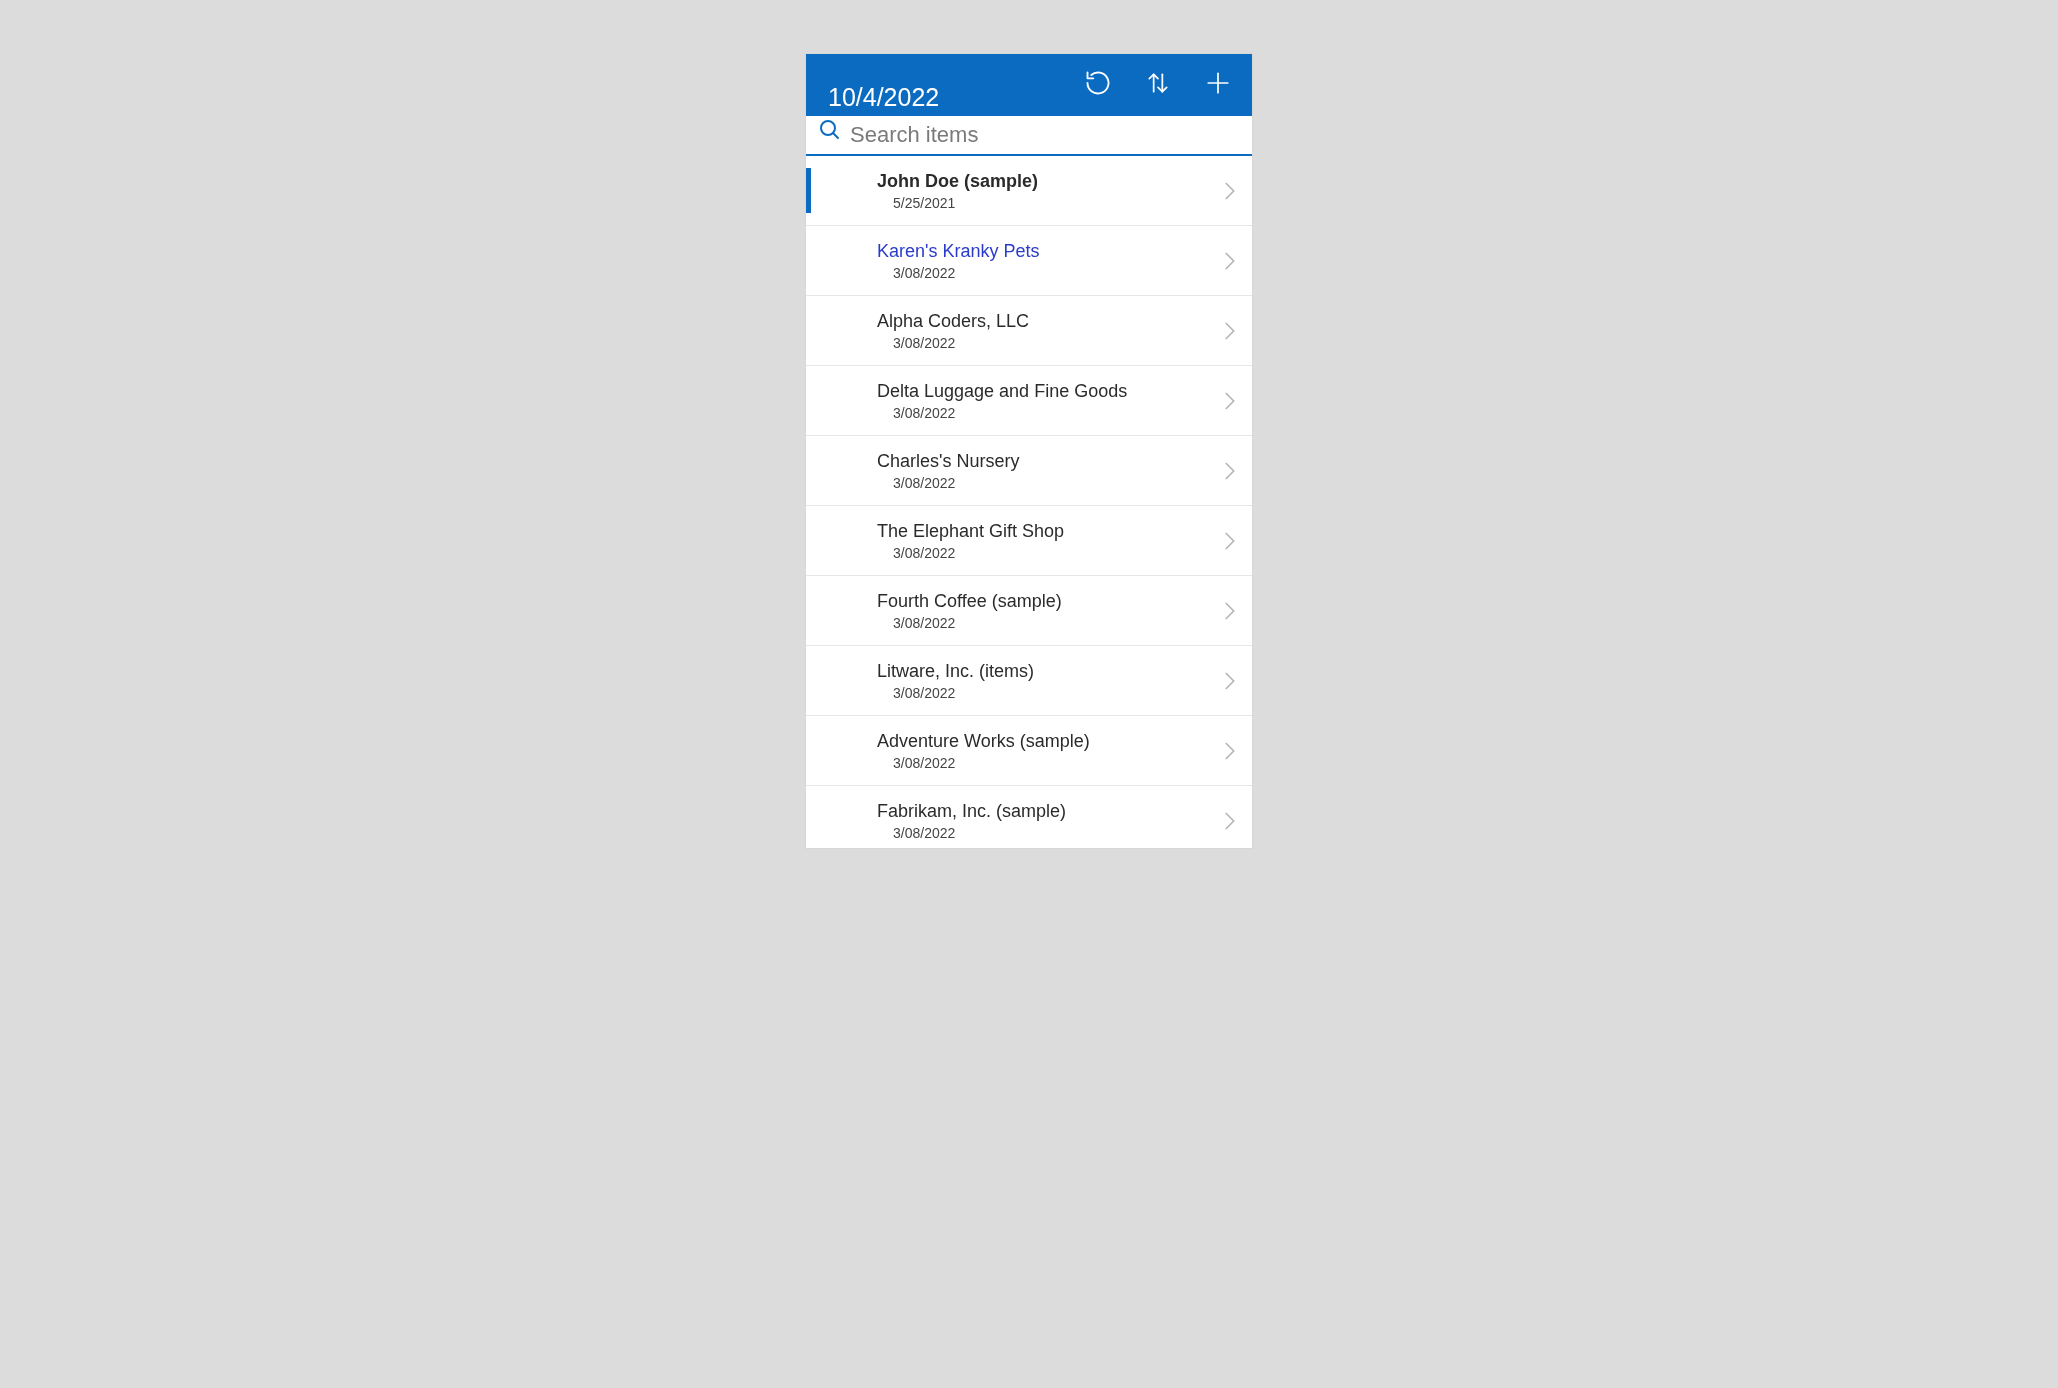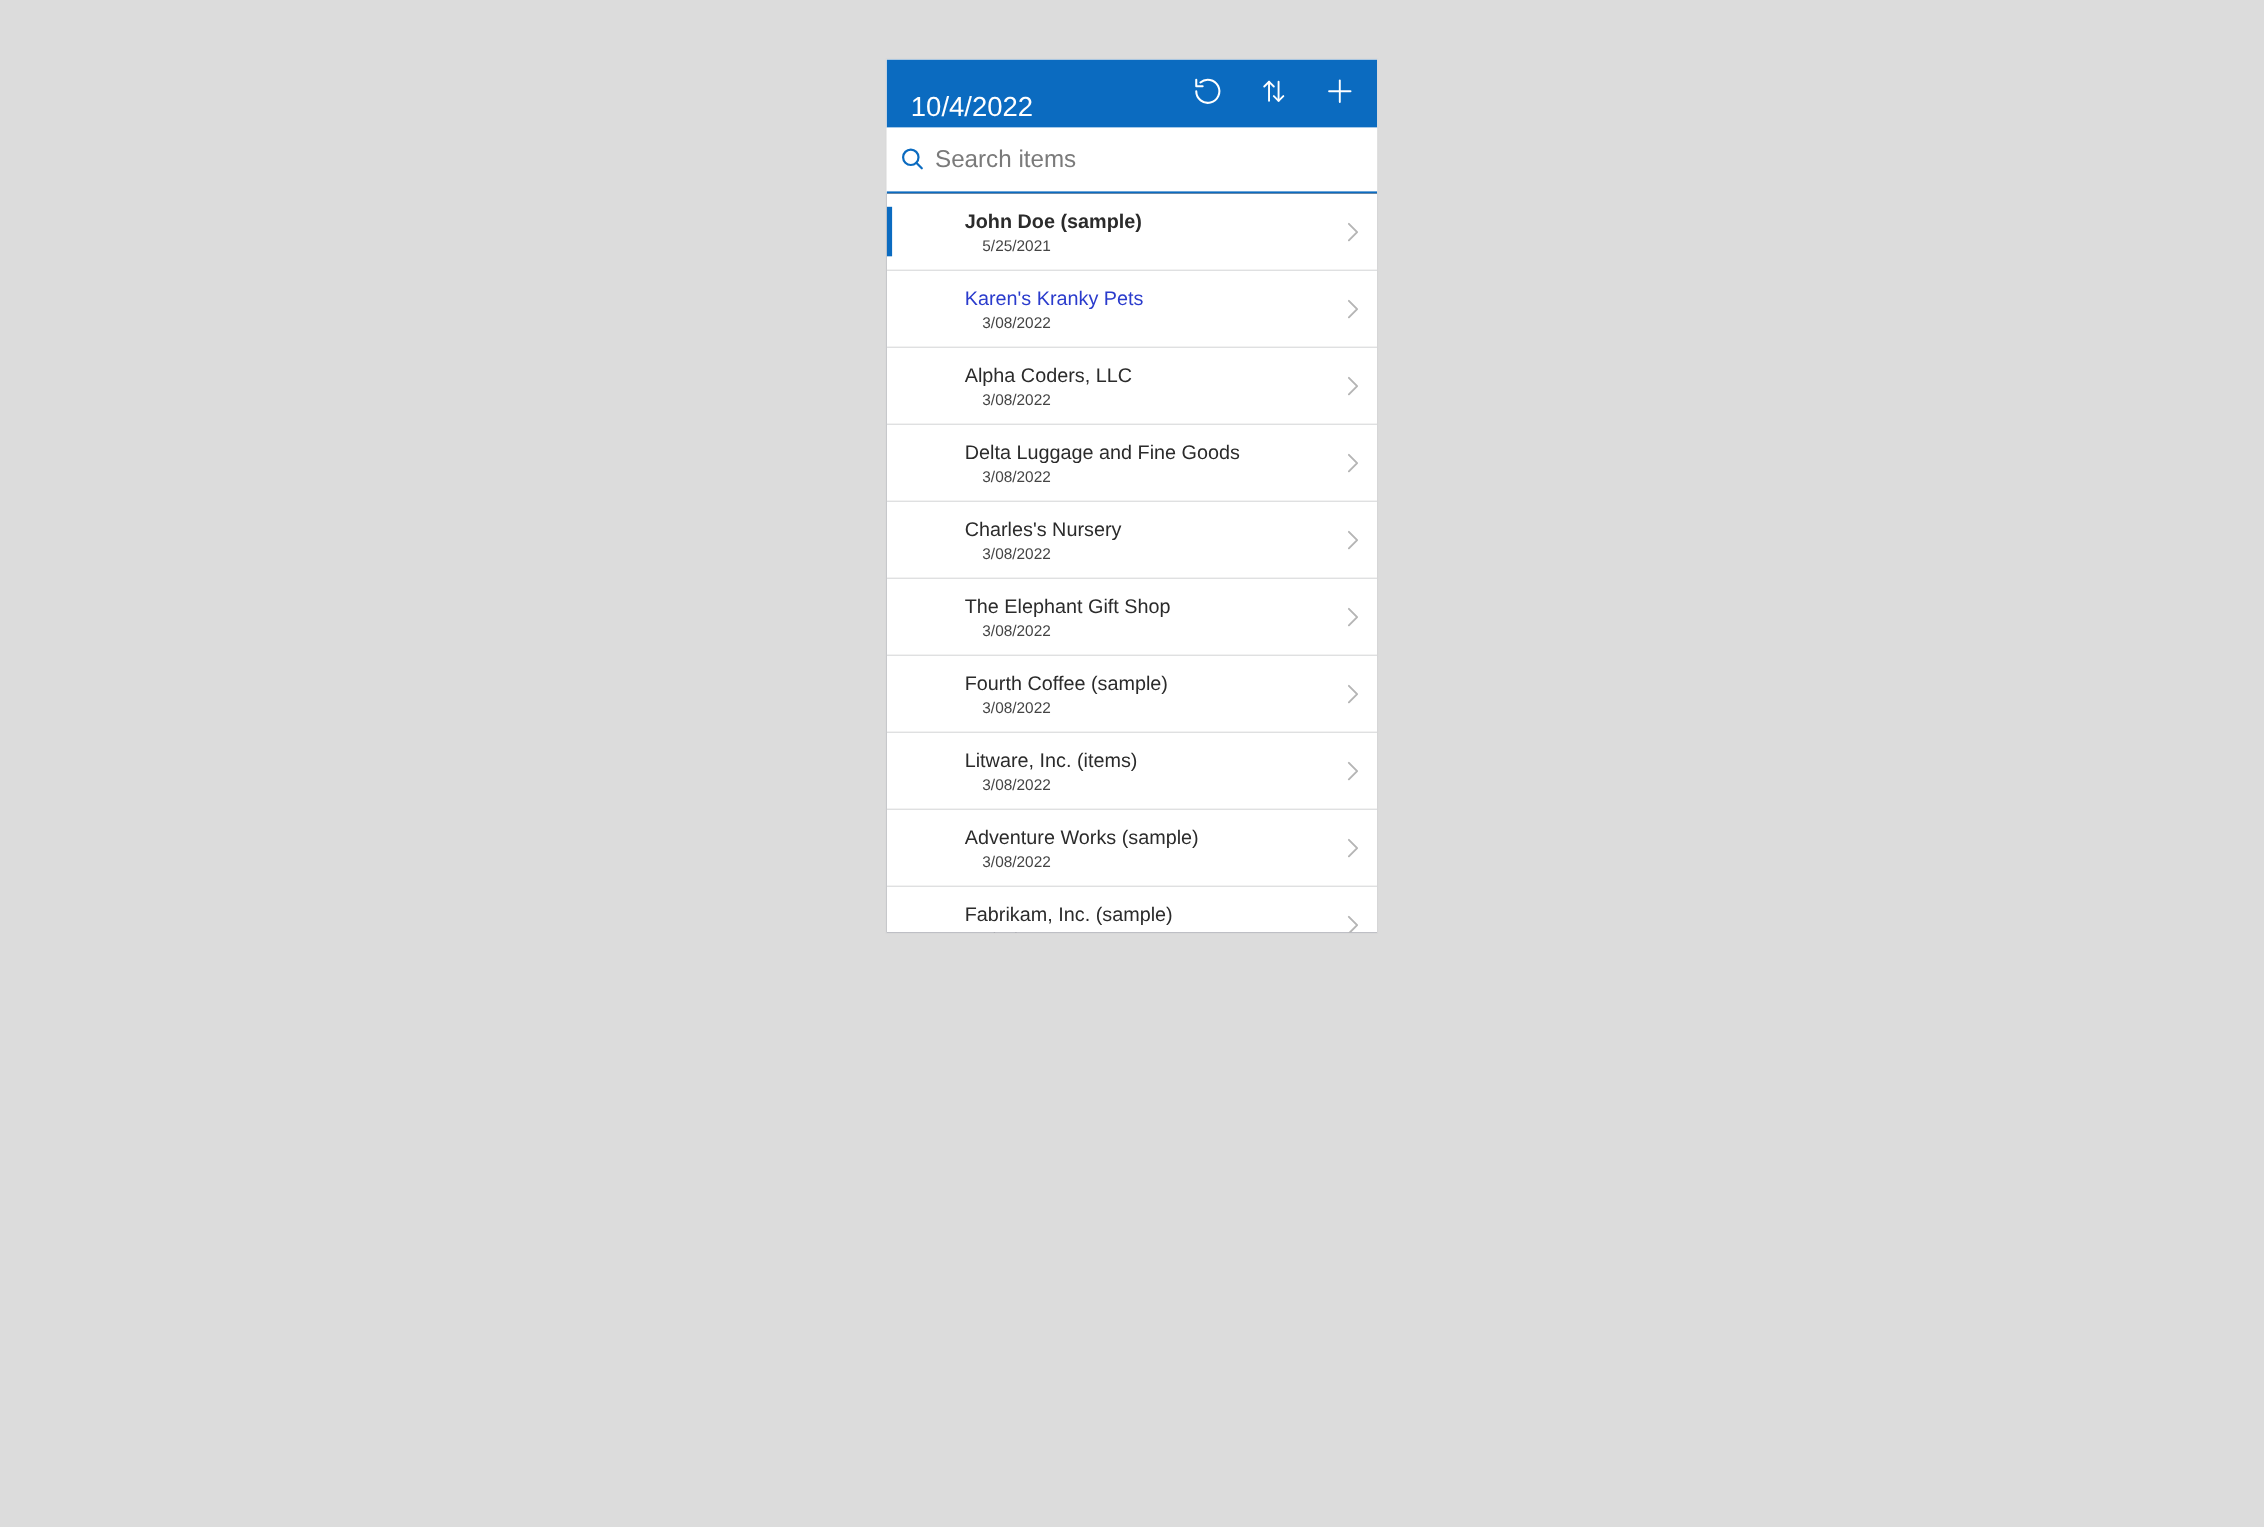--- a/index.html
+++ b/index.html
@@ -44,23 +44,22 @@
     width: 32px;
     height: 32px;
     display: flex;
     align-items: center;
     justify-content: center;
     cursor: pointer;
   }
   .icon-btn svg { stroke: #fff; fill: none; }
 
   .search-bar {
-    height: 60px;
-    display: flex;
-    align-items: center;
+    height: 40px;
+    display: flex;
     padding: 0 10px;
     border-bottom: 2px solid #0b6bc0;
     background: #fff;
   }
   .search-bar .search-icon {
     width: 28px;
     height: 28px;
     display: flex;
     align-items: center;
     justify-content: center;
@@ -74,21 +73,21 @@
     color: #333;
     flex: 1;
     background: transparent;
     font-family: inherit;
   }
   .search-input::placeholder { color: #7a7a7a; }
 
   .list {
     flex: 1;
     overflow: hidden;
-    background: #0f172a;
+    background: #fef9c3;
   }
   .list-item {
     background: #fff;
     border-bottom: 1px solid #e6e6e6;
     min-height: 70px;
     display: flex;
     align-items: center;
     padding: 12px 8px 12px 0;
     cursor: pointer;
     position: relative;

